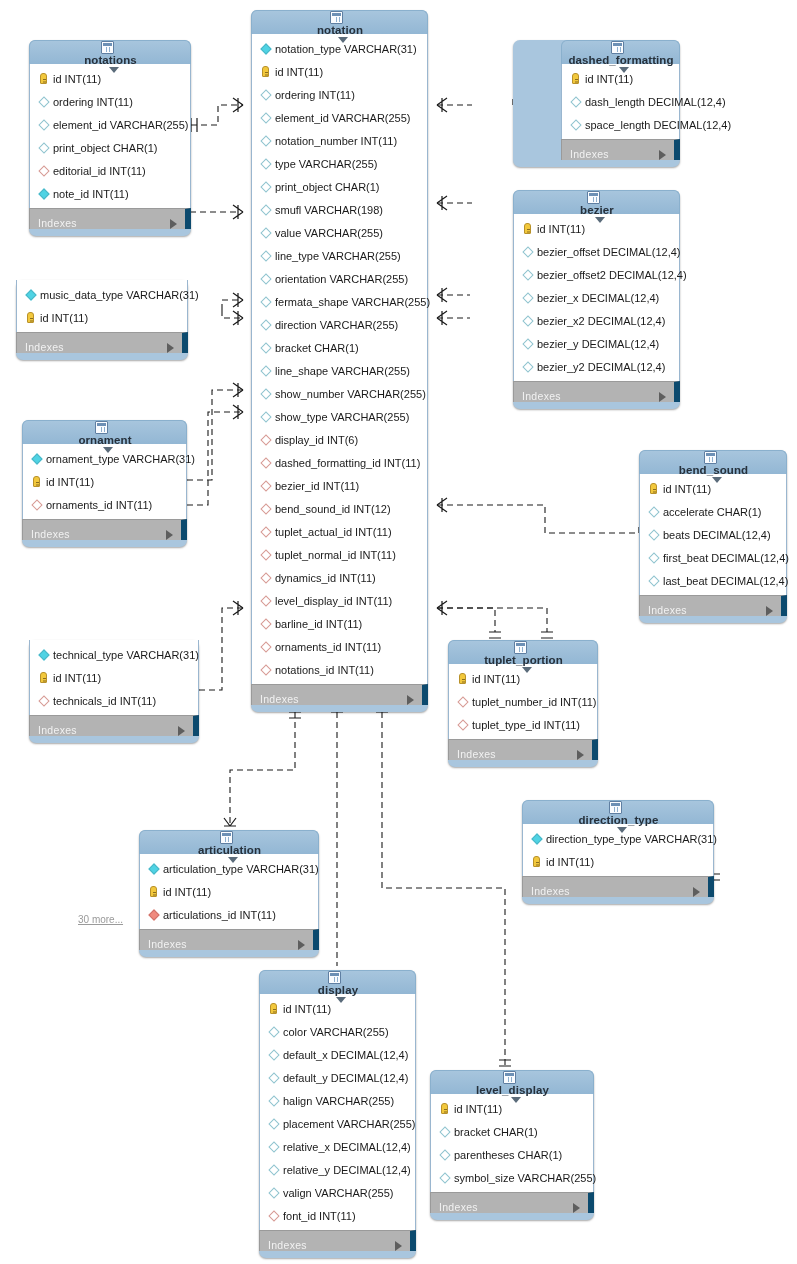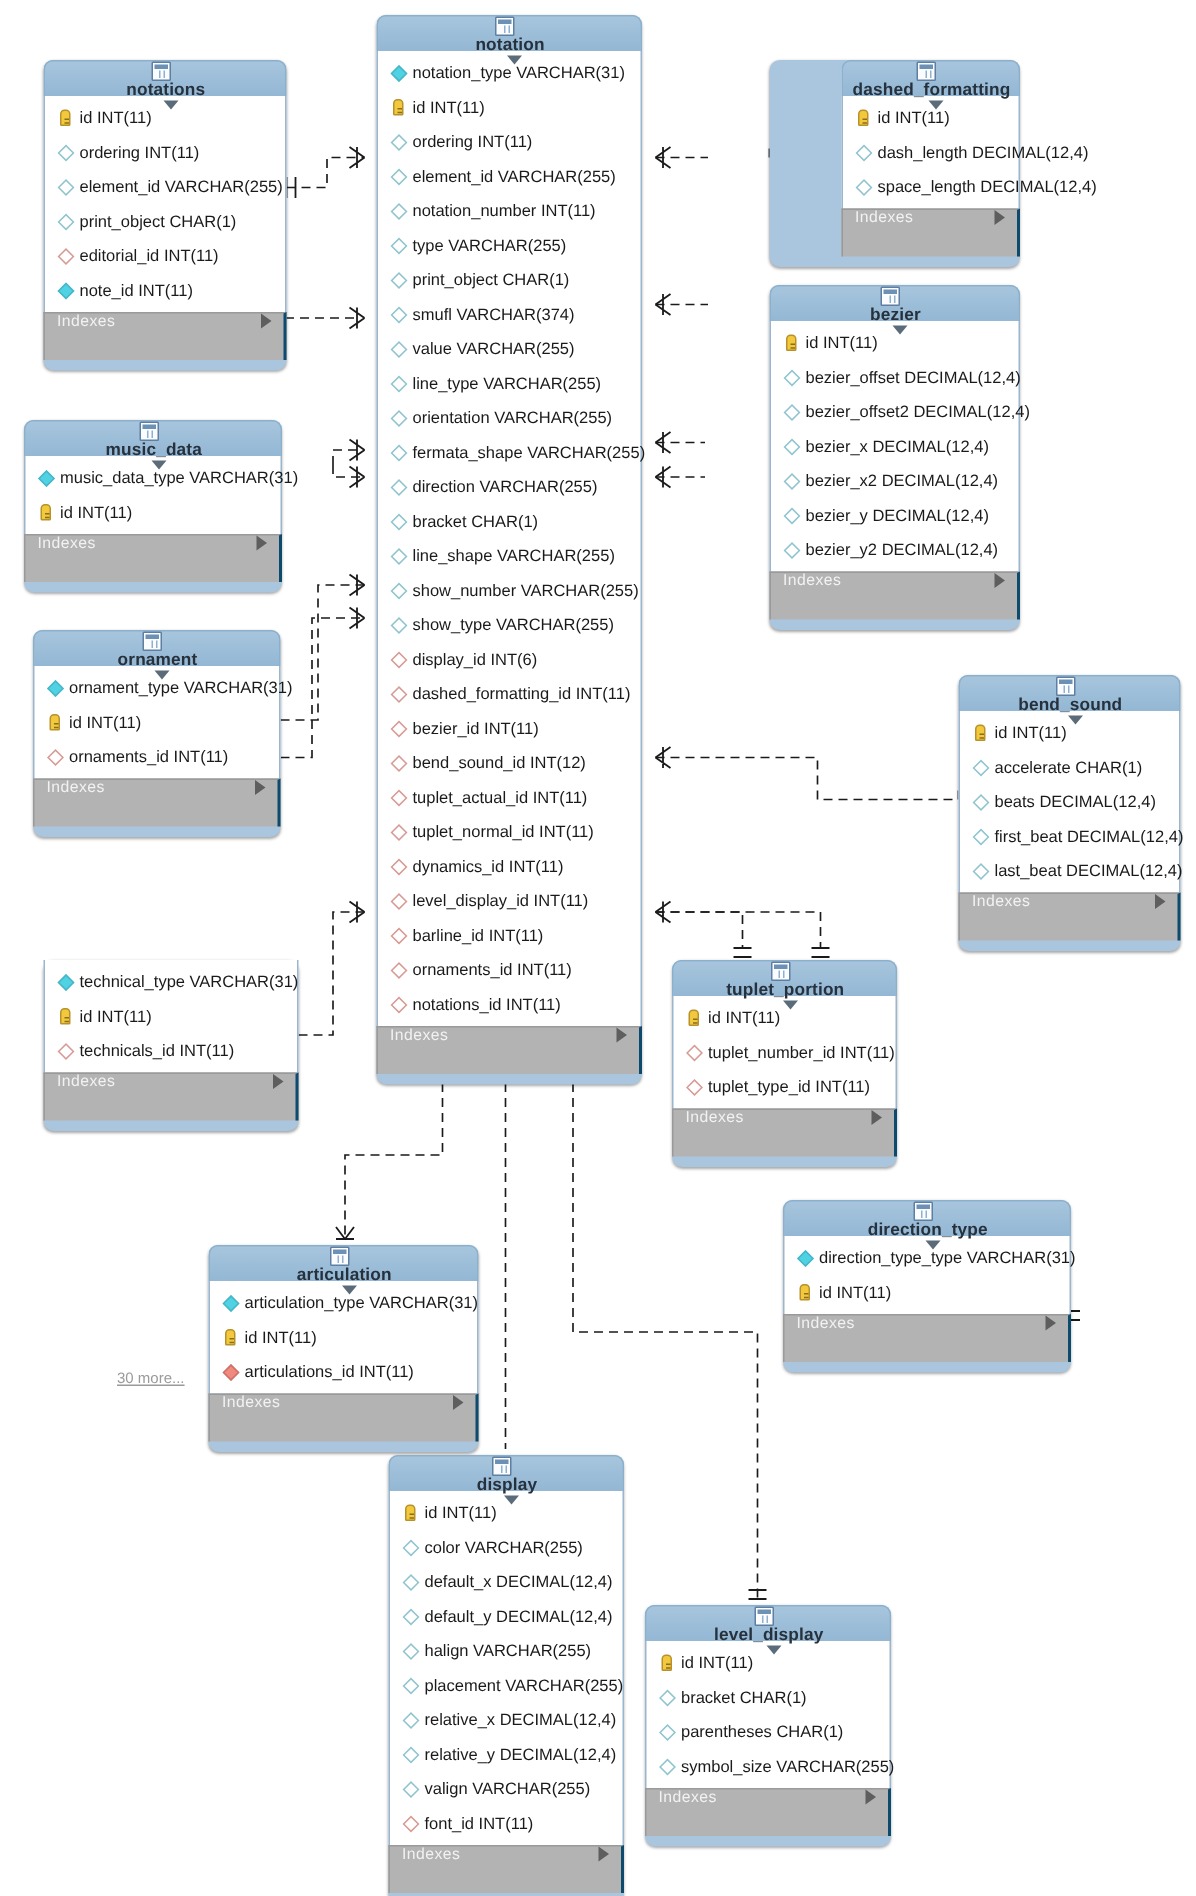--- a/index.html
+++ b/index.html
@@ -70,23 +70,23 @@
   .dia.hollow-red{border:1.4px solid #d79a94;background:#fff;}
   .dia.fill-red{border:1.4px solid #cf7068;background:#f08a7e;}
   .key{
     width:7px;height:11px;background:#f2c83c;border:1px solid #b8912a;border-radius:3px 3px 1px 1px;
     position:relative;box-sizing:border-box;
   }
   .key:after{content:"";position:absolute;left:2px;top:5px;width:3px;height:1px;background:#8a6d1e;
              box-shadow:0 2.5px 0 0 #8a6d1e;}
 
   .tbl .idx{
-    height:32px;display:flex;align-items:flex-start;justify-content:space-between;
+    height:21px;display:flex;align-items:flex-end;justify-content:space-between;
     background:#b3b3b3;
-    border-left:1px solid #9a9a9a;border-right:2px solid #0c4a6e;border-top:1px solid #9a9a9a;
+    border-left:1px solid #9a9a9a;border-right:6px solid #0c4a6e;border-top:1px solid #9a9a9a;
     padding:0 8px 0 8px;box-sizing:border-box;
   }
   .tbl .idx .itxt{font-size:10.5px;color:#f2f2f2;letter-spacing:.3px;line-height:11px;}
   .tbl .idx .iarrow{width:0;height:0;border-top:5px solid transparent;border-bottom:5px solid transparent;border-left:7px solid #5e5e5e;}
 
   .more{
     position:absolute;font-size:10px;color:#9a9a9a;white-space:nowrap;
   }
 </style>
 </head>
@@ -260,21 +260,21 @@
           <div class="col">
             <span class="gl">
               <span class="dia hollow-blue"></span>
             </span>
             <span class="cl">print_object CHAR(1)</span>
           </div>
           <div class="col">
             <span class="gl">
               <span class="dia hollow-blue"></span>
             </span>
-            <span class="cl">smufl VARCHAR(374)</span>
+            <span class="cl">smufl VARCHAR(198)</span>
           </div>
           <div class="col">
             <span class="gl">
               <span class="dia hollow-blue"></span>
             </span>
             <span class="cl">value VARCHAR(255)</span>
           </div>
           <div class="col">
             <span class="gl">
               <span class="dia hollow-blue"></span>
@@ -475,25 +475,20 @@
             </span>
             <span class="cl">bezier_y2 DECIMAL(12,4)</span>
           </div>
         </div>
         <div class="idx">
           <span class="itxt">Indexes</span>
           <span class="iarrow"></span>
         </div>
       </div>
       <div class="tbl" style="left: 16px; top: 280px; width: 172px;">
-        <div class="hdr">
-          <span class="ticon"></span>
-          <span class="tname">music_data</span>
-          <span class="caret"></span>
-        </div>
         <div class="cols">
           <div class="col">
             <span class="gl">
               <span class="dia fill-cyan"></span>
             </span>
             <span class="cl">music_data_type VARCHAR(31)</span>
           </div>
           <div class="col">
             <span class="gl">
               <span class="key"></span>

